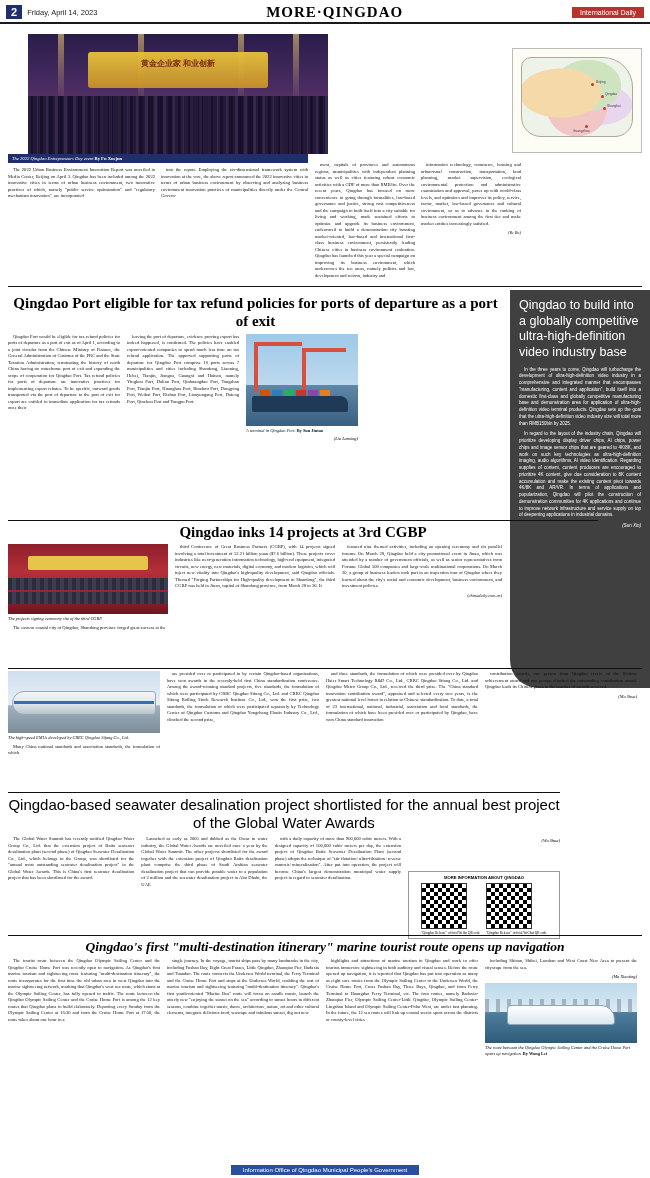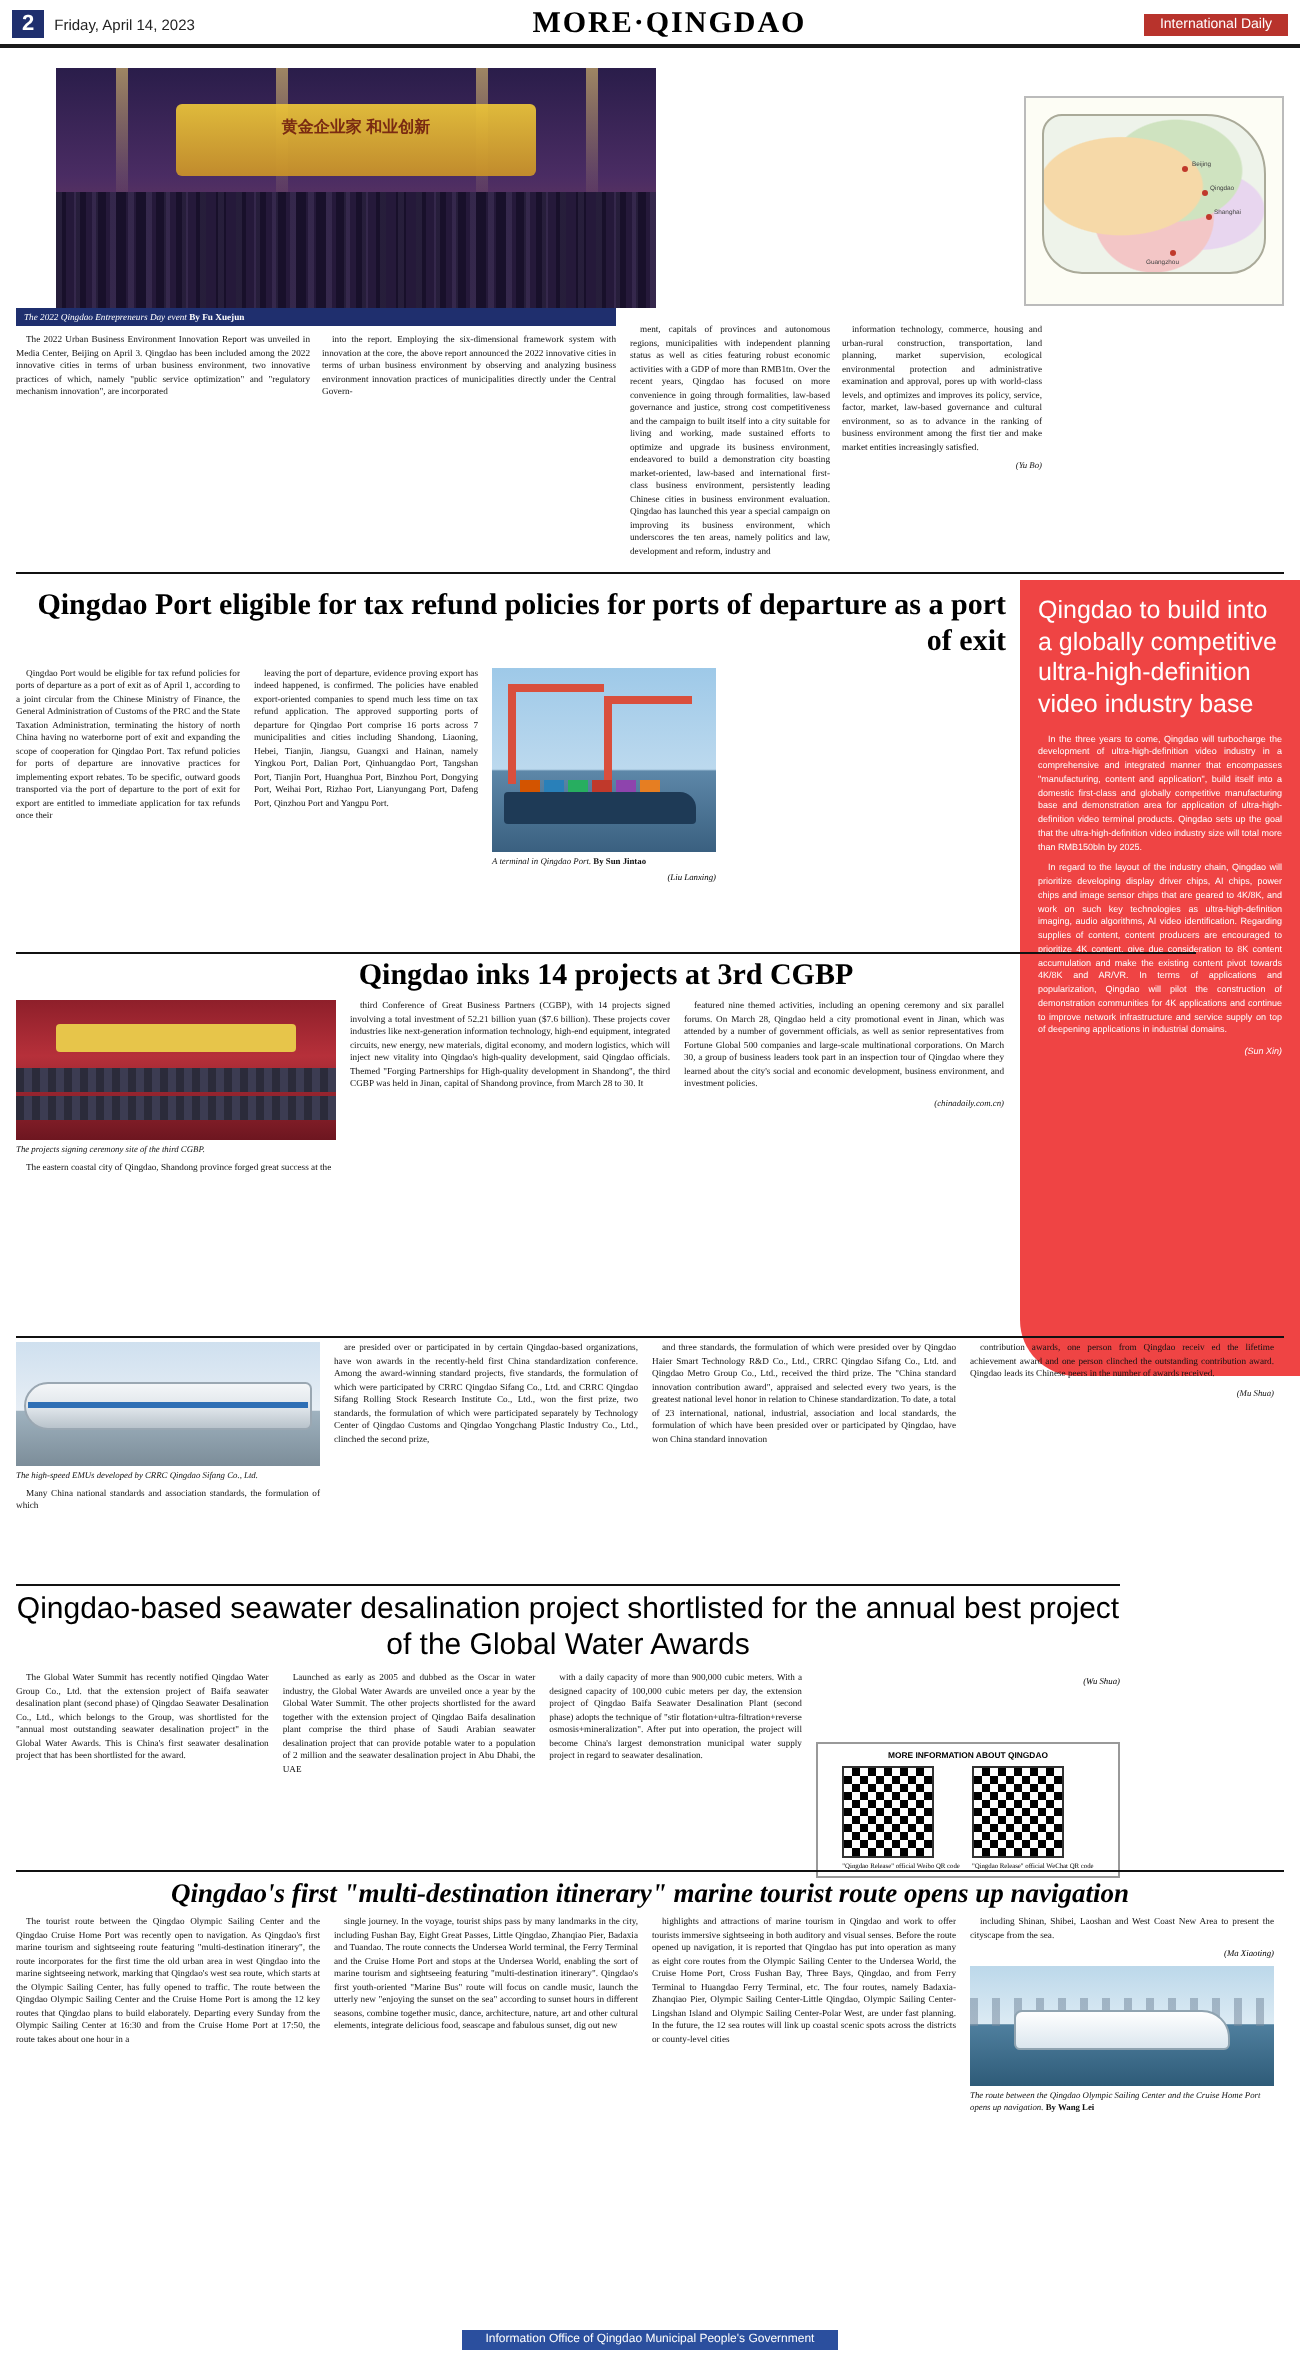--- a/index.html
+++ b/index.html
@@ -105,21 +105,21 @@
       #eef3ea;
     border:1px solid #aa9;
     border-radius:10px 30px 18px 20px;
   }
   .mapbox .dot { position:absolute; width:3px; height:3px; background:#c0392b; border-radius:50%; }
   .mapbox .mlabel { position:absolute; font-size:3.2px; color:#444; font-family:"Liberation Sans",sans-serif; }
 
   
   .s2 { padding: 4px 8px 0 8px; }
   .s2 h2 {
-    margin:4px 0 2px 0; font-size:15px; line-height:1.15; text-align:right;
+    margin:4px 0 2px 0; font-size:15px; line-height:1.15; text-align:center;
     font-weight:bold; font-family:"Liberation Serif", serif;
   }
   .s2-body { display:flex; gap:7px; margin-top:4px; }
   .s2-body > .c { width:112px; }
   .photo2 {
     width:112px; height:92px; position:relative; overflow:hidden;
     background: linear-gradient(180deg,#9ec9e8 0%, #bcd9ee 55%, #5d87a8 56%, #3a6080 100%);
   }
   .photo2 .crane {
     position:absolute; background:#d94f3d;
@@ -128,31 +128,31 @@
     position:absolute; left:6px; bottom:14px; width:96px; height:16px;
     background:#1e3a56; border-radius:2px 8px 2px 2px;
   }
   .photo2 .cont {
     position:absolute; bottom:30px; width:10px; height:6px;
   }
 
   
   .rail {
     position:absolute; right:0; top:290px; width:140px; height:398px;
-    background:#ef4444; color:#fff; padding:8px 9px;
+    background:#404040; color:#fff; padding:8px 9px;
     font-family:"Liberation Sans", sans-serif;
     border-radius: 0 0 0 28px;
   }
   .rail h3 { margin:0 0 6px 0; font-size:12.5px; line-height:1.25; font-weight:normal; }
   .rail .rtext { font-size:4.5px; line-height:1.5; text-align:justify; }
   .rail .rtext p { margin:0 0 4px 0; text-indent:5px; }
   .rail .sig { text-align:right; font-size:4.5px; font-style:italic; margin-top:3px; }
 
   
-  .s3 { position:absolute; left:0; top:476px; width:606px; padding:0 8px; }
+  .s3 { position:absolute; left:0; top:520px; width:606px; padding:0 8px; }
   .s3 h2 {
     margin:0 0 3px 0; font-size:15px; text-align:center; font-weight:bold;
     font-family:"Liberation Serif", serif;
   }
   .s3-body { display:flex; gap:7px; }
   .s3-body > .c { width:160px; }
   .photo3 {
     width:160px; height:70px; position:relative; overflow:hidden;
     background: linear-gradient(180deg,#8e1f2a 0%, #b6303a 40%, #6d1620 100%);
   }

